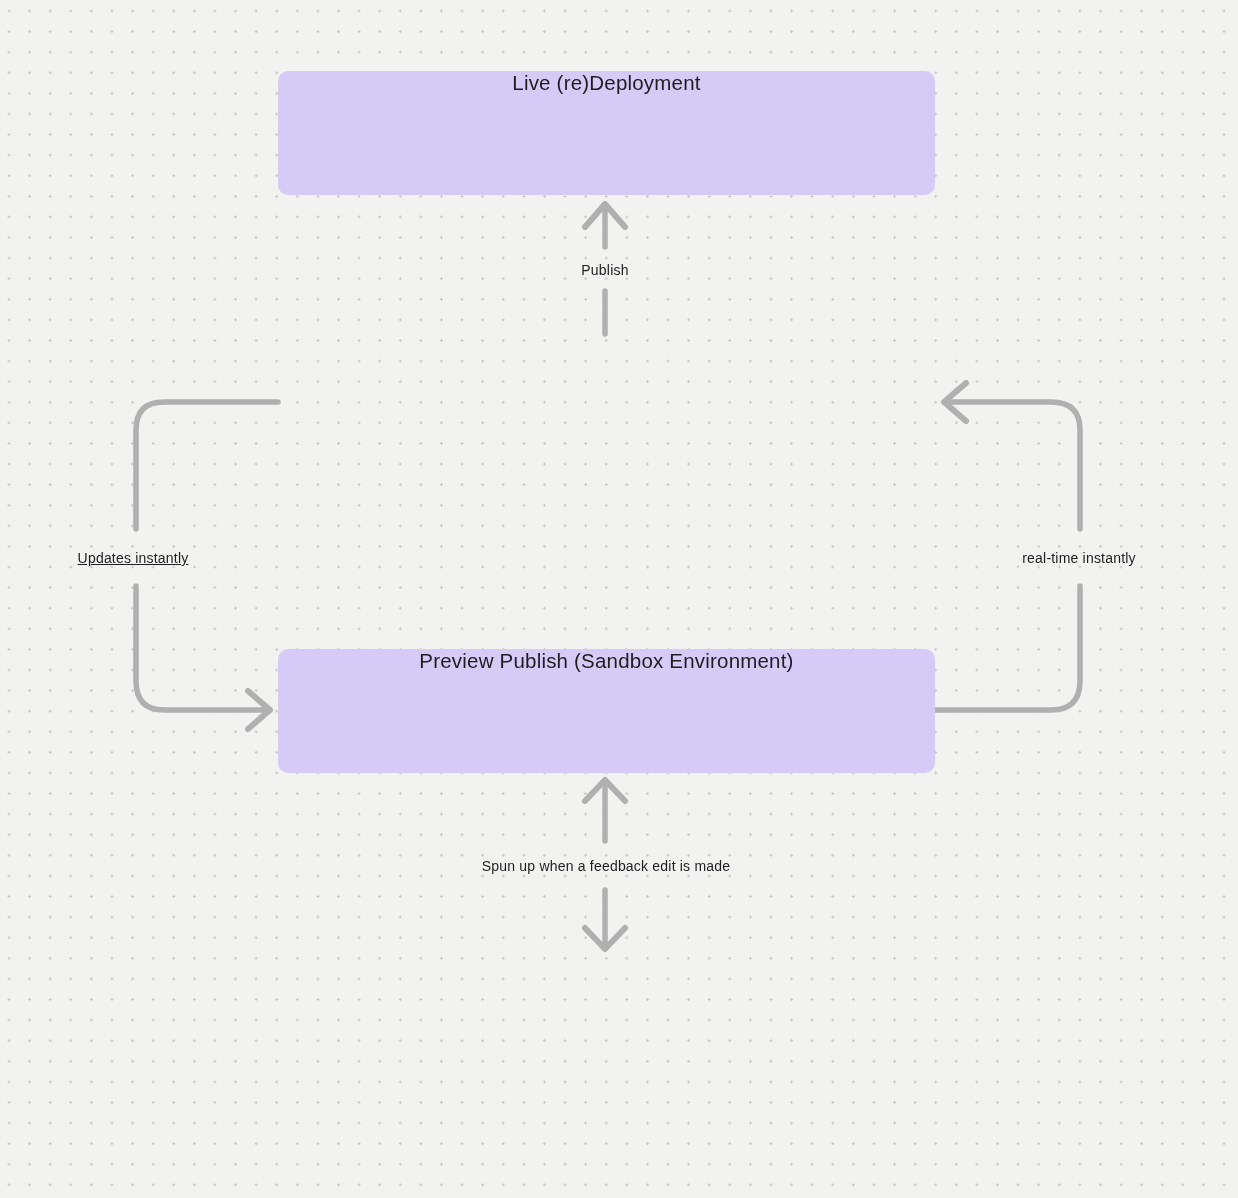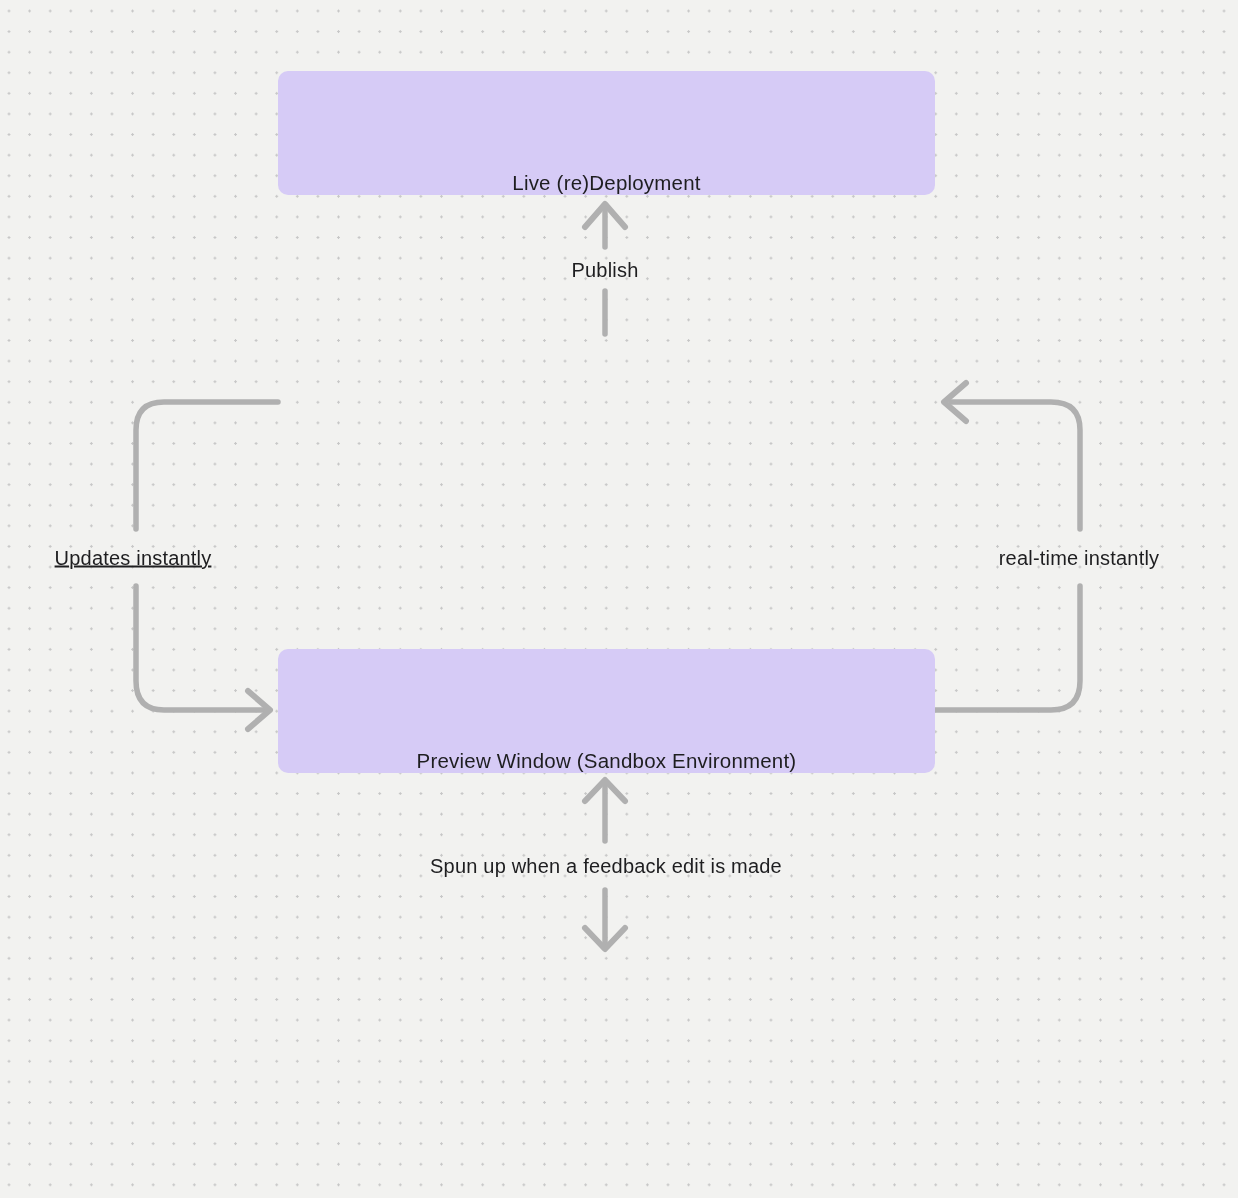--- a/index.html
+++ b/index.html
@@ -30,34 +30,34 @@
   }
   .arrows polyline { stroke-width: 6; }
   .node {
     position: absolute;
     left: 278px;
     width: 657px;
     height: 124px;
     background: #d6cbf6;
     border-radius: 10px;
     display: flex;
-    align-items: flex-end;
+    align-items: flex-start;
     justify-content: center;
     text-align: center;
     font-size: 20.5px;
     letter-spacing: 0.2px;
   }
   .n1 { top: 71px; }
   .n2 { top: 340px; }
   .n3 { top: 649px; }
   .n4 { top: 958px; }
   .edge-label {
     position: absolute;
     transform: translate(-50%, -50%);
-    font-size: 20px;
+    font-size: 14px;
     letter-spacing: 0.2px;
     white-space: nowrap;
   }
   .el-publish  { left: 605px;  top: 270px; }
   .el-updates  { left: 133px;  top: 558px; text-decoration: underline; }
   .el-realtime { left: 1079px; top: 558px; }
   .el-spun     { left: 606px;  top: 866px; }
 </style>
 </head>
 <body>
@@ -91,21 +91,21 @@
       <polyline points="585,928 605,949 625,928"></polyline>
     </g>
   </svg>
 
   <div class="node n1">
     <span>Live (re)Deployment</span>
   </div>
 
 
   <div class="node n3">
-    <span>Preview Window (Sandbox Environment)</span>
+    <span>Preview Publish (Sandbox Environment)</span>
   </div>
 
 
   <div class="edge-label el-publish">Publish</div>
   <div class="edge-label el-updates">Updates instantly</div>
   <div class="edge-label el-realtime">real-time instantly</div>
   <div class="edge-label el-spun">Spun up when a feedback edit is made</div>
 
 </div>
 

